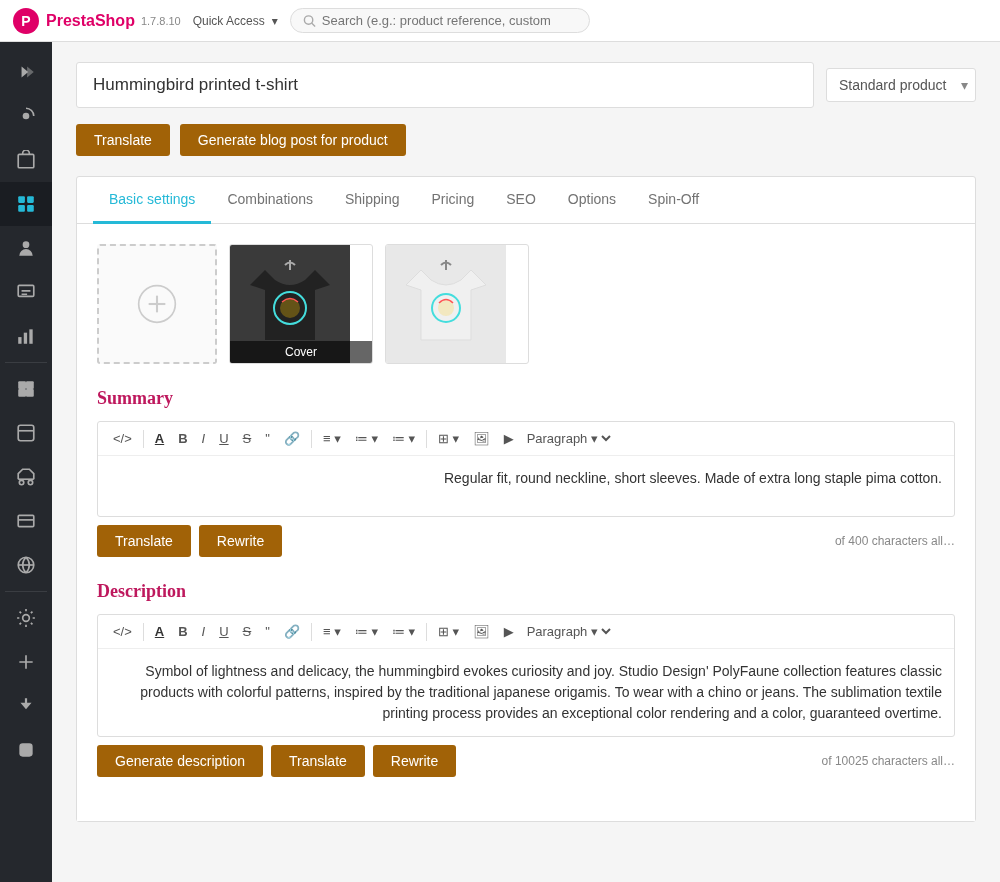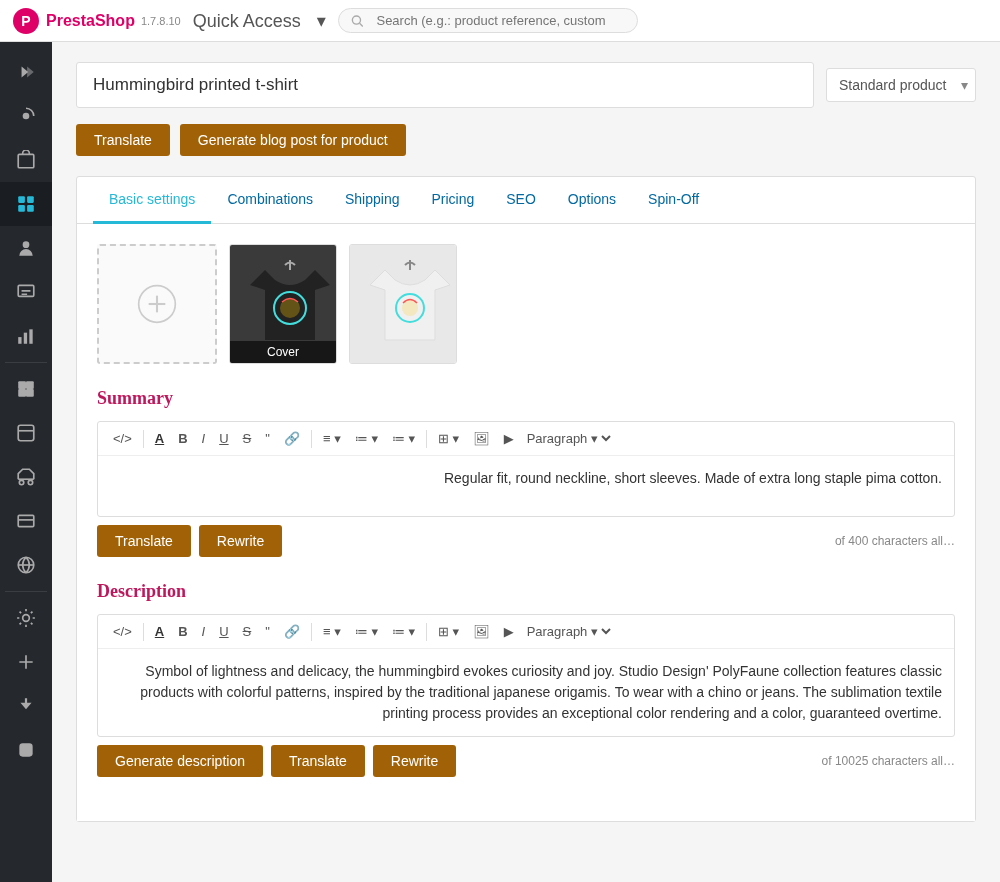--- a/index.html
+++ b/index.html
@@ -31,22 +31,22 @@
       font-weight: 700;
       font-size: 16px;
     }
     .version {
       font-size: 11px;
       color: #888;
     }
     .quick-access {
       display: flex;
       align-items: flex-end;
-      gap: 16px;
-      font-size: 18px;
+      gap: 7px;
+      font-size: 12px;
       color: #555;
       cursor: pointer;
     }
     .search-bar {
       display: flex;
       align-items: center;
       background: #f8f8f8;
       border: 1px solid #ddd;
       border-radius: 20px;
       padding: 4px 12px;
@@ -54,21 +54,20 @@
       flex: 1;
       max-width: 300px;
     }
     .search-bar input {
       border: none;
       background: transparent;
       outline: none;
       font-size: 13px;
       color: #888;
       width: 100%;
-      margin-left: 7px;
     }
 
     
     .main-layout {
       display: flex;
       flex: 1;
       overflow: hidden;
     }
 
     
@@ -179,21 +178,21 @@
     }
     .tabs-header {
       display: flex;
       border-bottom: 1px solid #ddd;
       padding: 0 16px;
     }
     .tab {
       padding: 14px 16px;
       cursor: pointer;
       font-size: 14px;
-      color: #0369a1;
+      color: #737373;
       border-bottom: 3px solid transparent;
       margin-bottom: -1px;
     }
     .tab.active {
       color: #25b9d7;
       border-bottom-color: #25b9d7;
       font-weight: 500;
     }
 
     
@@ -215,21 +214,21 @@
       border: 2px dashed #ccc;
       border-radius: 3px;
       display: flex;
       align-items: center;
       justify-content: center;
       cursor: pointer;
       background: #fafafa;
     }
     .image-upload-box svg { color: #ccc; width: 40px; height: 40px; }
     .image-thumb {
-      width: 108px;
+      width: 144px;
       height: 120px;
       border-radius: 3px;
       overflow: hidden;
       position: relative;
       border: 1px solid #ddd;
     }
     .cover-label {
       position: absolute;
       bottom: 0;
       left: 0;

